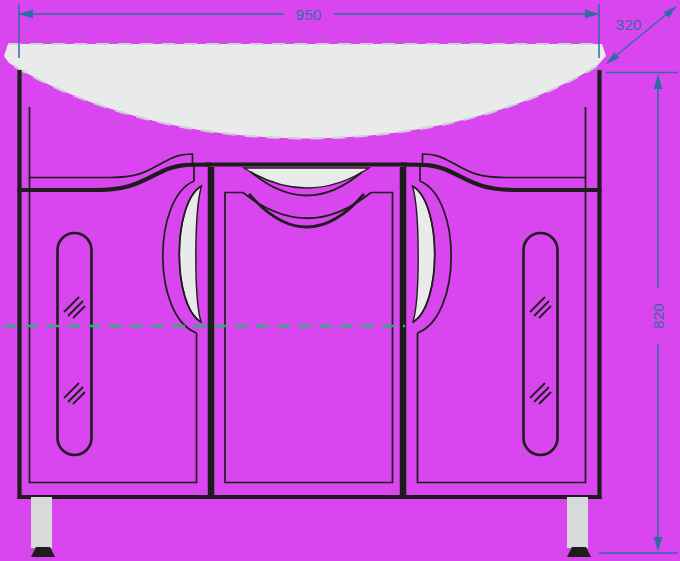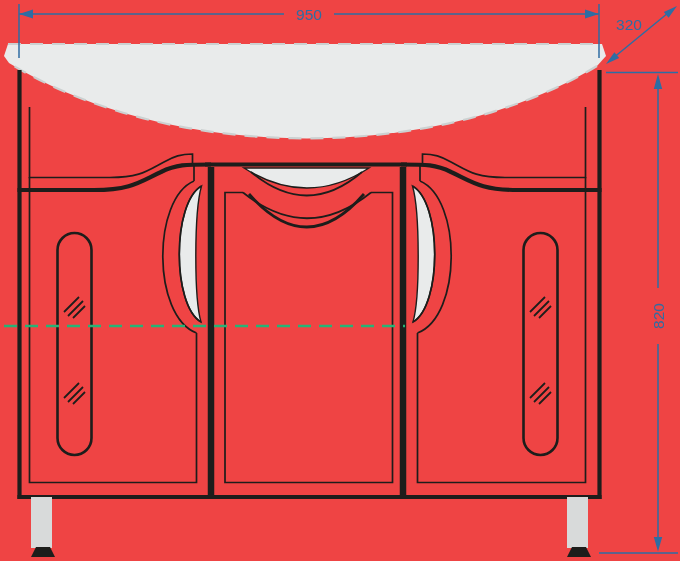--- a/index.html
+++ b/index.html
@@ -4,21 +4,21 @@
 <style>
   :root{
     --blue:#2e6da3;
     --green:#27b376;
     --ink:#1d1d1b;
     --top-gray:#e9ebeb;
     --leg-gray:#d8dada;
     --dash-gray:#ccd1d1;
   }
   html,body{margin:0;padding:0;background:#ffffff;}
-  .stage{width:680px;height:561px;position:relative;background:#ef4444;overflow:hidden;}
+  .stage{width:680px;height:561px;position:relative;background:#d946ef;overflow:hidden;}
   svg{display:block;}
   text{
     font-family:"Liberation Sans","DejaVu Sans",sans-serif;
     font-size:15.5px;
     fill:var(--blue);
   }
   .thin{stroke:var(--ink);stroke-width:1.7;fill:none;stroke-linecap:butt;}
   .thick{stroke:var(--ink);stroke-width:4.2;fill:none;}
   .bar{stroke:var(--ink);stroke-width:6.5;fill:none;}
   .arch-thick{stroke:var(--ink);stroke-width:2.8;fill:none;}

